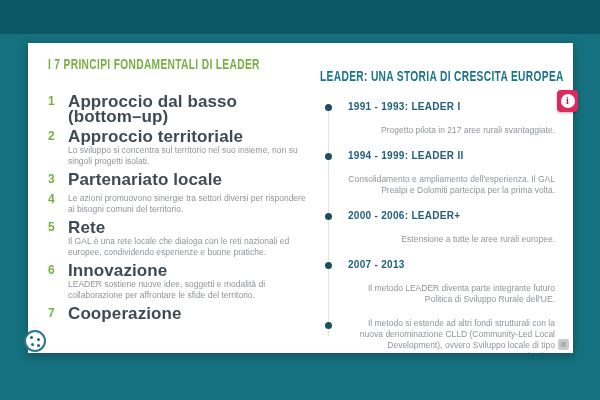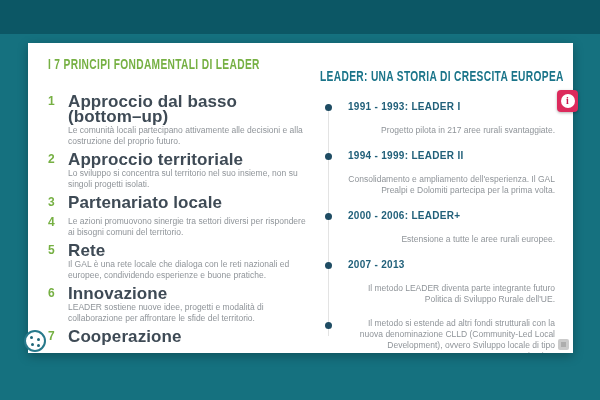--- a/index.html
+++ b/index.html
@@ -82,21 +82,20 @@
 <div class="slide">
 
   <div class="left-col">
     <div class="panel-title">I 7 PRINCIPI FONDAMENTALI DI LEADER</div>
     <div class="principles">
 
       <div class="principle">
         <div class="p-num">1</div>
         <div>
           <div class="p-head">Approccio dal basso (bottom–up)</div>
-          <div class="p-desc">Le comunità locali partecipano attivamente alle decisioni e alla costruzione del proprio futuro.</div>
         </div>
       </div>
 
       <div class="principle">
         <div class="p-num">2</div>
         <div>
           <div class="p-head">Approccio territoriale</div>
           <div class="p-desc">Lo sviluppo si concentra sul territorio nel suo insieme, non su singoli progetti isolati.</div>
         </div>
       </div>
@@ -120,21 +119,21 @@
         <div>
           <div class="p-head">Rete</div>
           <div class="p-desc">Il GAL è una rete locale che dialoga con le reti nazionali ed europee, condividendo esperienze e buone pratiche.</div>
         </div>
       </div>
 
       <div class="principle">
         <div class="p-num">6</div>
         <div>
           <div class="p-head">Innovazione</div>
-          <div class="p-desc">LEADER sostiene nuove idee, progetti e modalità di collaborazione per affrontare le sfide del territorio.</div>
+          <div class="p-desc">LEADER sostiene nuove idee, soggetti e modalità di collaborazione per affrontare le sfide del territorio.</div>
         </div>
       </div>
 
       <div class="principle">
         <div class="p-num">7</div>
         <div>
           <div class="p-head">Cooperazione</div>
         </div>
       </div>
 

